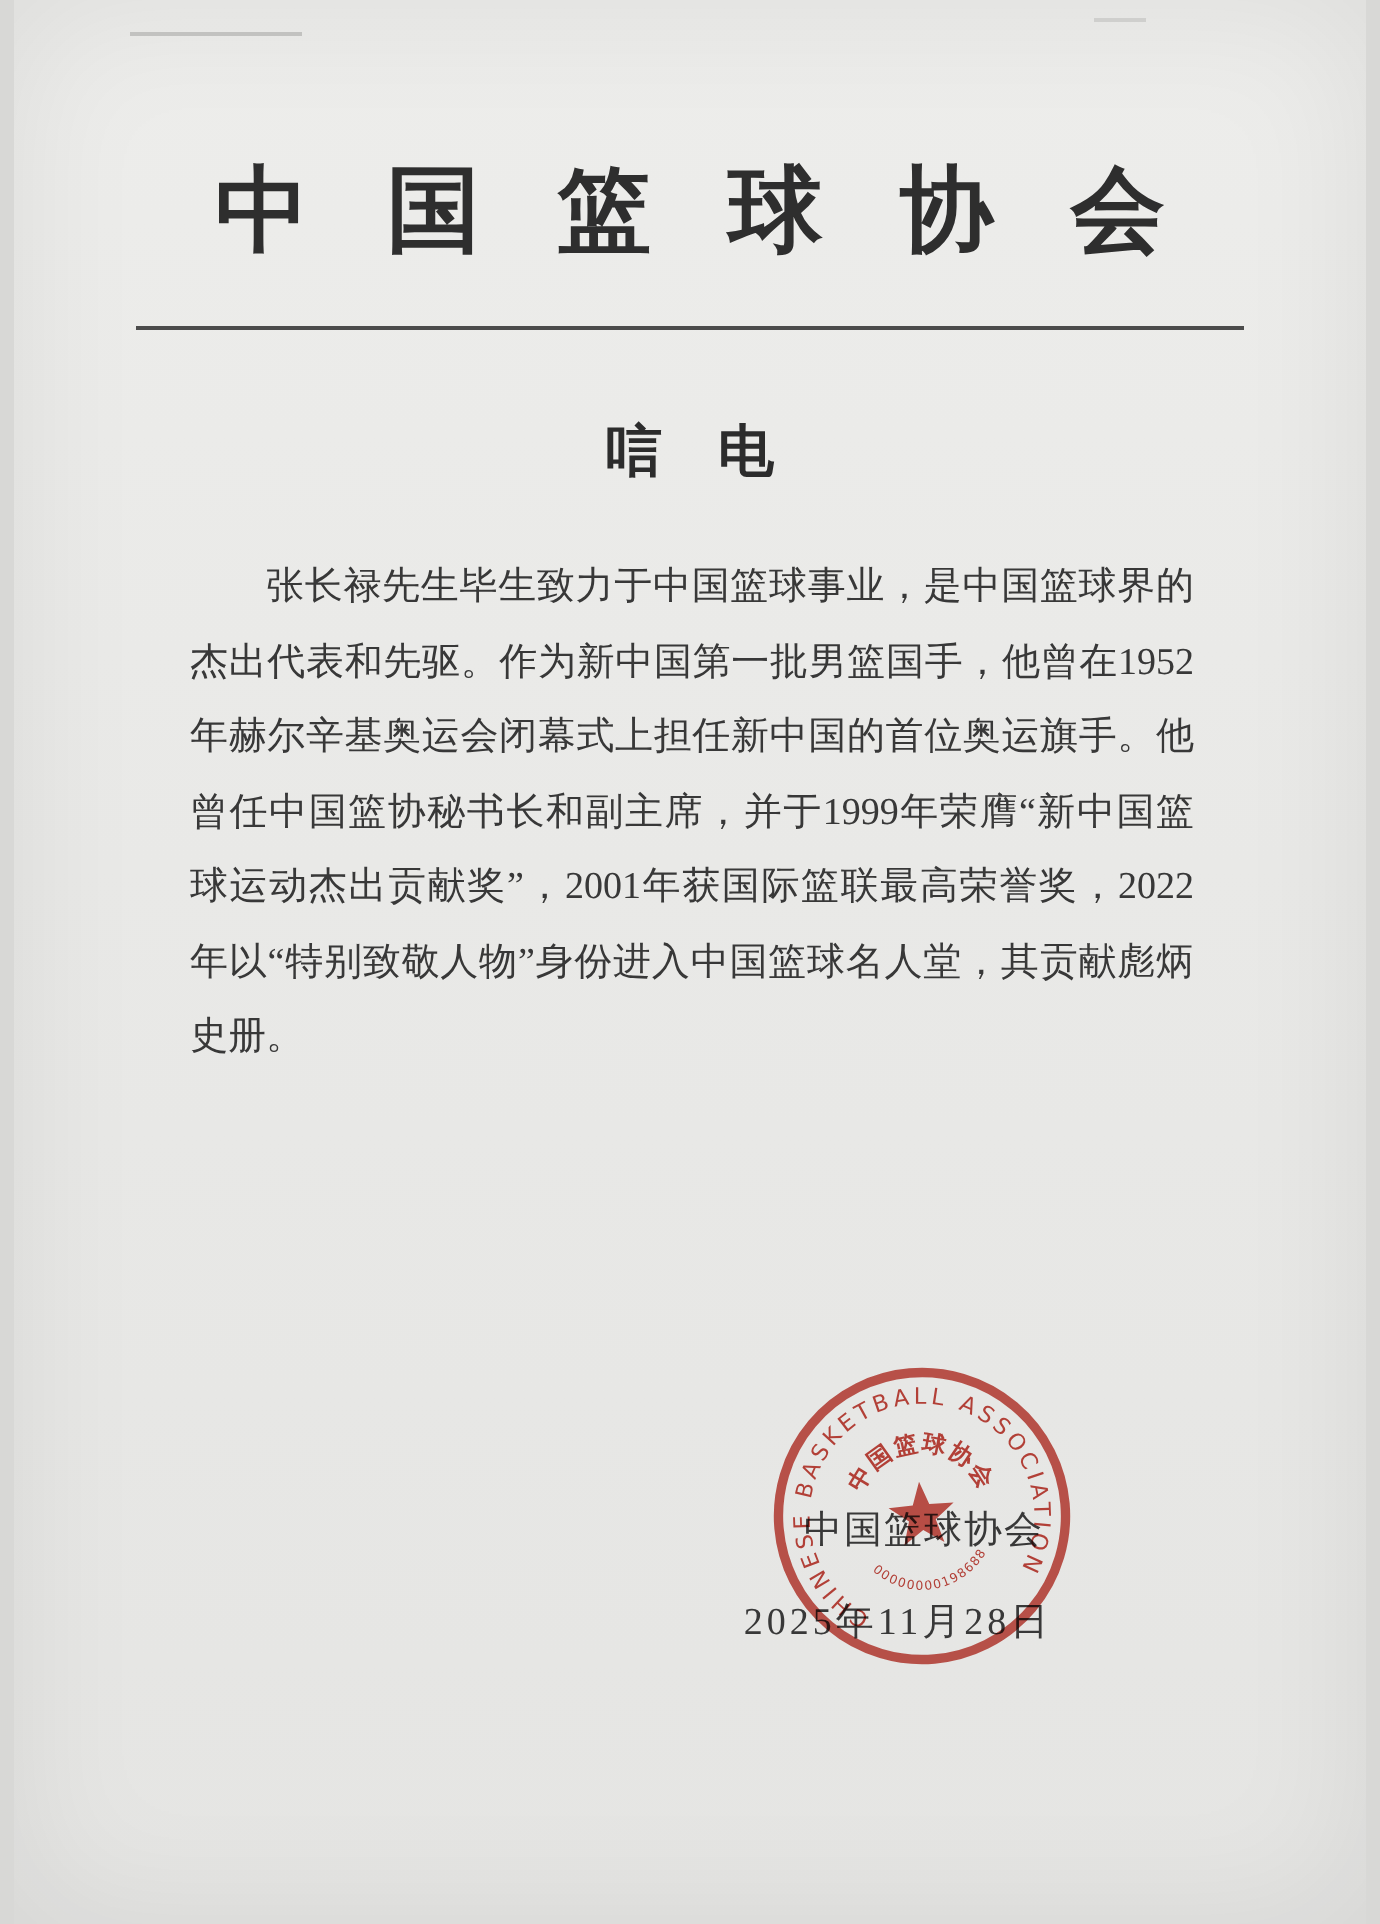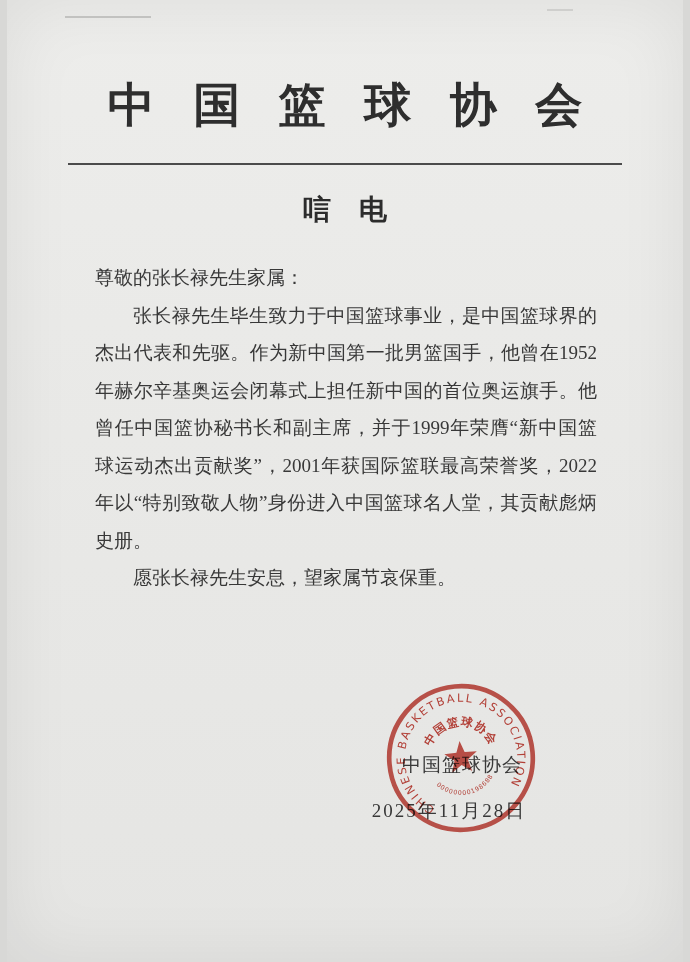--- a/index.html
+++ b/index.html
@@ -43,21 +43,21 @@
   }
 
   .rule {
     width: 554px;
     height: 2px;
     margin: 26px auto 0 auto;
     background: #4b4b4b;
   }
 
   .doc-title {
-    margin-top: 26px;
+    margin-top: 42px;
     text-align: center;
     font-size: 28px;
     font-weight: 700;
     color: #2c2c2c;
     font-family: "Liberation Sans", "DejaVu Sans", sans-serif;
   }
 
   .body-text {
     margin: 30px 86px 0 88px;
     font-size: 19px;
@@ -115,23 +115,21 @@
   <div class="artifact-1"></div>
   <div class="artifact-2"></div>
 
   <h1 class="org-header">中国篮球协会</h1>
 
   <div class="rule"></div>
 
   <h2 class="doc-title">唁　电</h2>
 
   <div class="body-text">
-    <p class="greeting">尊敬的张长禄先生家属：</p>
     <p class="indent">张长禄先生毕生致力于中国篮球事业，是中国篮球界的杰出代表和先驱。作为新中国第一批男篮国手，他曾在1952年赫尔辛基奥运会闭幕式上担任新中国的首位奥运旗手。他曾任中国篮协秘书长和副主席，并于1999年荣膺“新中国篮球运动杰出贡献奖”，2001年获国际篮联最高荣誉奖，2022年以“特别致敬人物”身份进入中国篮球名人堂，其贡献彪炳史册。</p>
-    <p class="indent">愿张长禄先生安息，望家属节哀保重。</p>
   </div>
 
   <p class="signature">中国篮球协会</p>
 
   <p class="date-line">2025年11月28日</p>
 
   <div class="seal">
     <svg viewBox="0 0 200 200" xmlns="http://www.w3.org/2000/svg" aria-hidden="true">
       <defs>
         <path id="arc-en" d="M 100,172 A 72,72 0 1 1 100.01,172" fill="none"></path>

